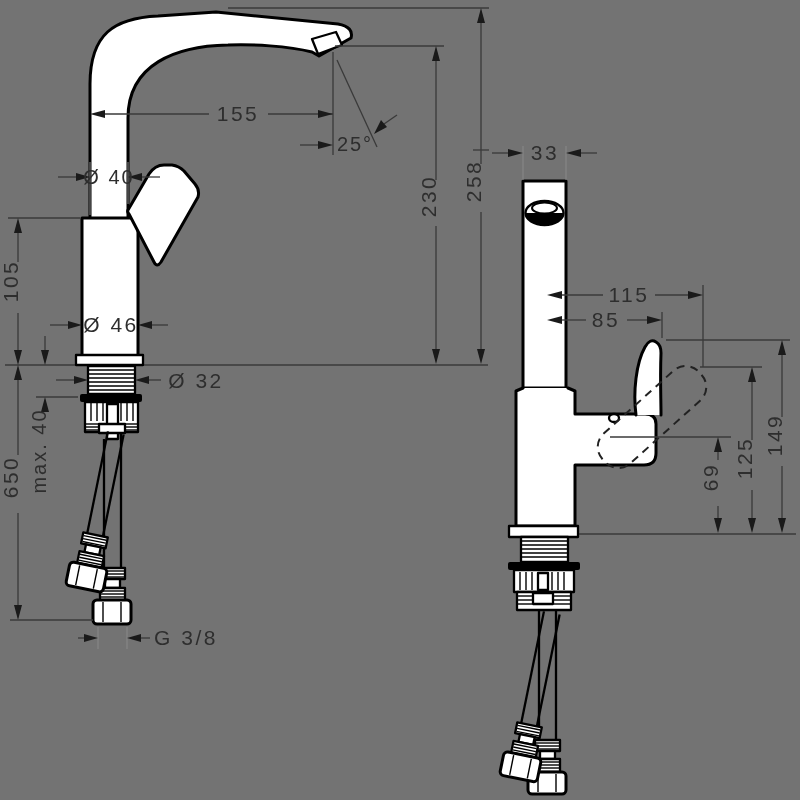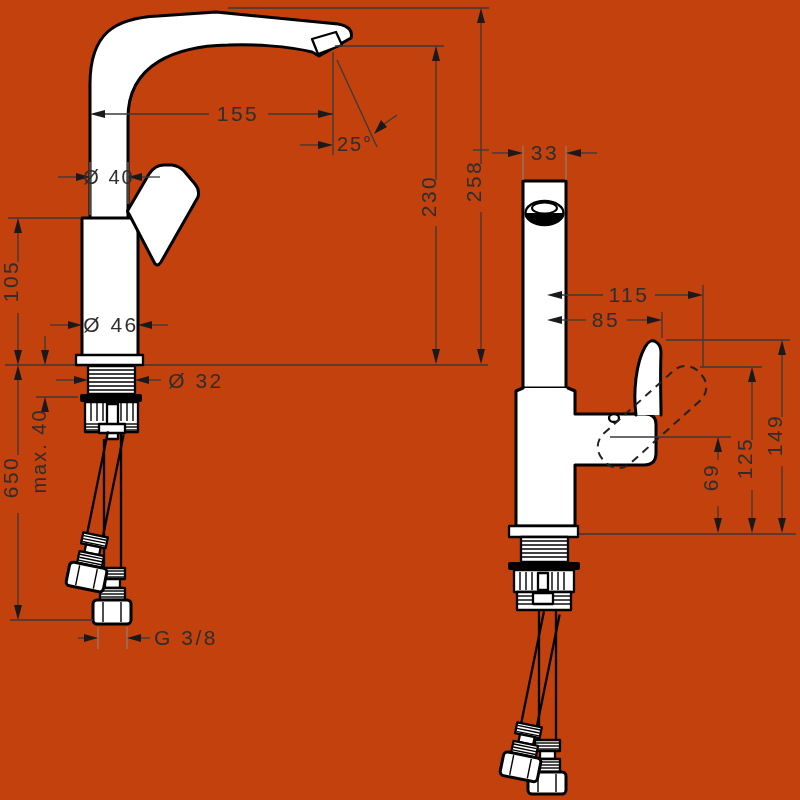--- a/index.html
+++ b/index.html
@@ -1,16 +1,16 @@
 <!DOCTYPE html>
 <html><head>
 <meta charset="utf-8">
 <style>
   html,body{margin:0;padding:0;background:#ffffff;}
-  .stage{position:relative;width:800px;height:800px;background:#c2410c;overflow:hidden;}
+  .stage{position:relative;width:800px;height:800px;background:#737373;overflow:hidden;}
   svg{display:block;}
   text{font-family:"Liberation Sans","DejaVu Sans",sans-serif;fill:#2e2e2e;}
   .dimtxt{font-size:21px;letter-spacing:2.5px;}
   .dimtxt-sm{font-size:20px;letter-spacing:2px;}
   .outline{fill:#ffffff;stroke:#000000;stroke-width:3;stroke-linejoin:round;stroke-linecap:round;}
   .outline2{fill:#ffffff;stroke:#000000;stroke-width:2.3;stroke-linejoin:round;}
   .detail{fill:none;stroke:#000000;stroke-width:1.4;}
   .dim{stroke:#3a3a3a;stroke-width:1.3;fill:none;}
   .arw{fill:#1a1a1a;stroke:none;}
   .cl{stroke:#8a8a8a;stroke-width:1;fill:none;}

